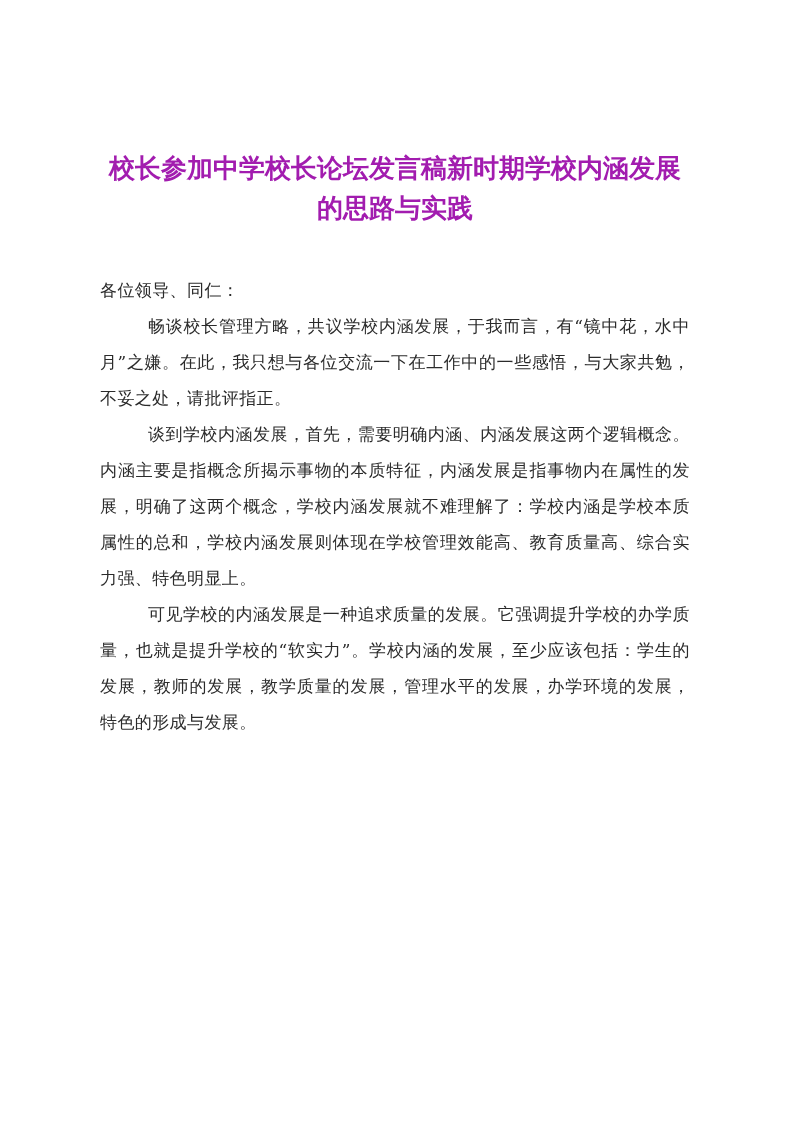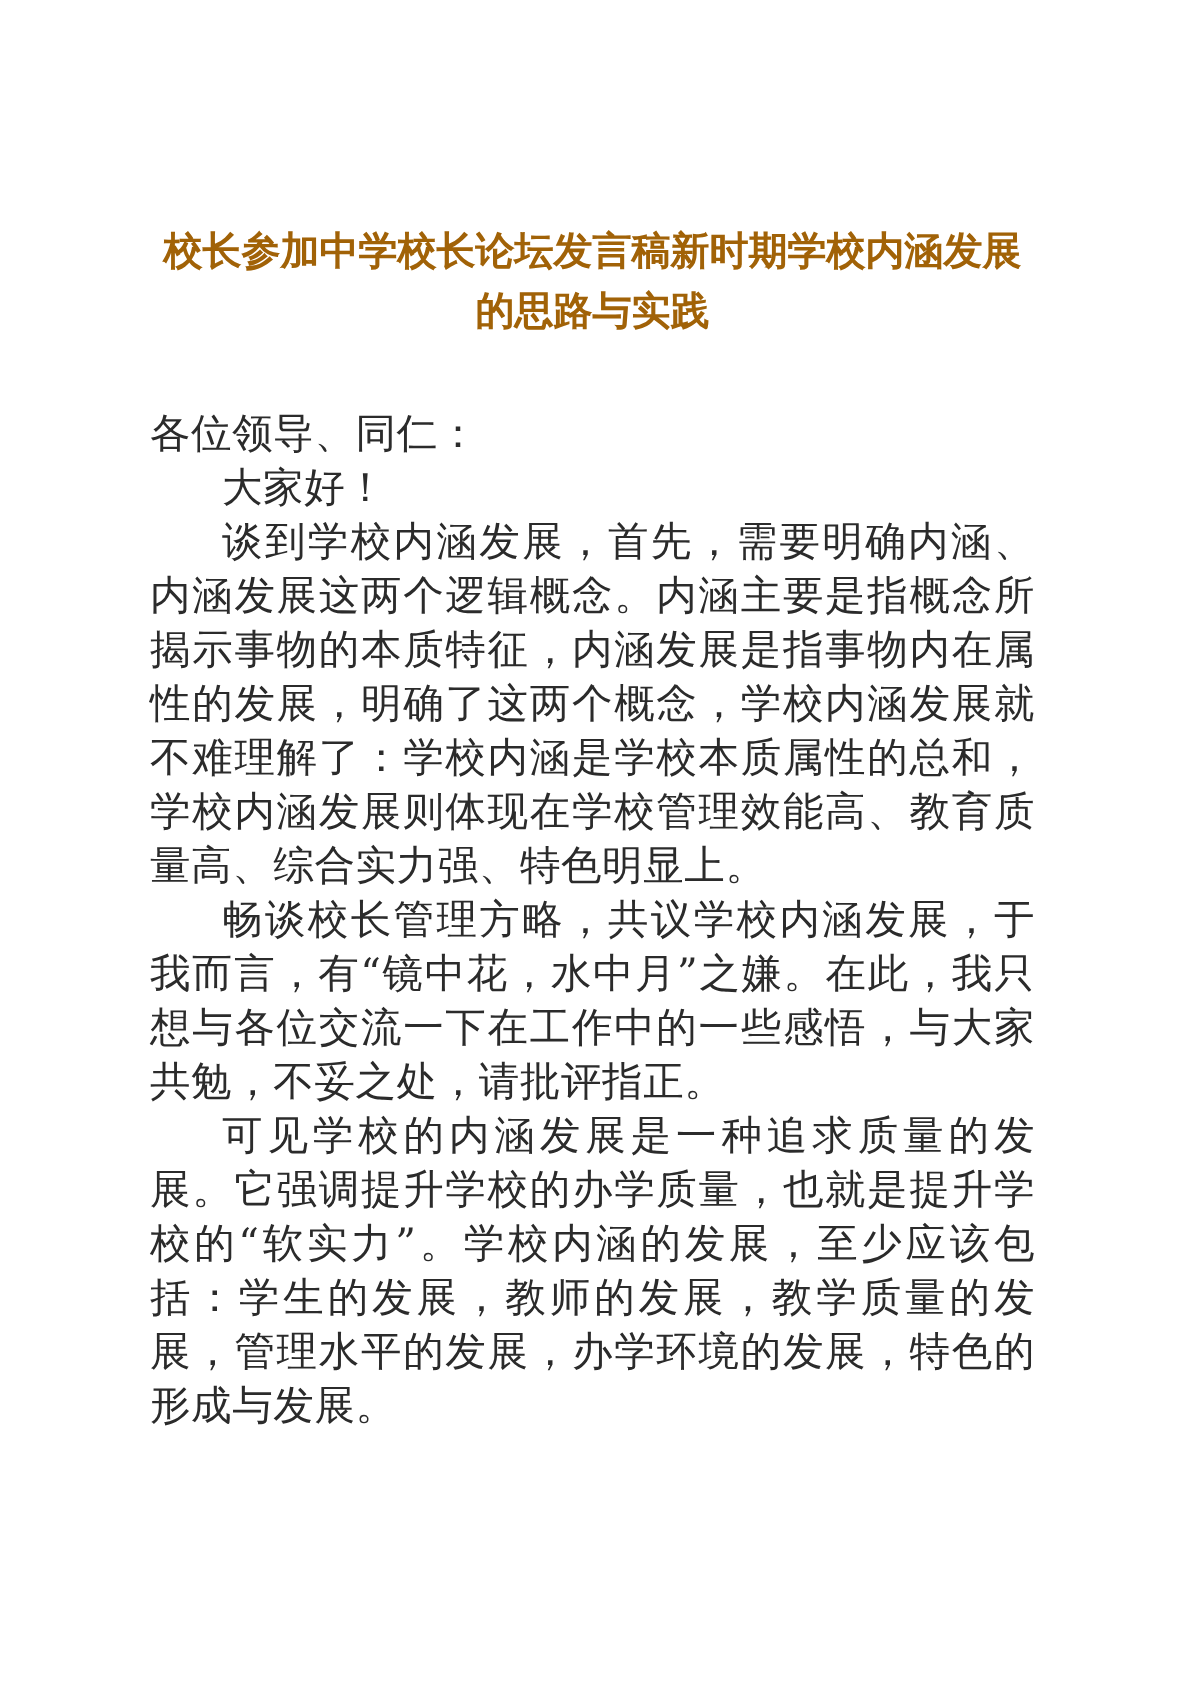--- a/index.html
+++ b/index.html
@@ -26,32 +26,32 @@
     left: 100px;
     top: 148px;
     width: 590px;
   }
   .doc-title {
     font-family: "DejaVu Sans", "Liberation Sans", sans-serif;
     font-weight: bold;
     font-size: 26px;
     line-height: 40px;
     text-align: center;
-    color: #a16207;
+    color: #a21caf;
     letter-spacing: 0px;
     margin: 0 0 0 0;
     padding: 0 0 0 0;
     word-break: break-all;
   }
   .title-spacer {
     height: 44px;
   }
   .body-block {
     font-family: "DejaVu Serif", "Liberation Serif", serif;
-    font-size: 27px;
+    font-size: 17px;
     line-height: 36px;
     color: #2b2b2b;
   }
   p.para {
     margin: 0;
     padding: 0;
     text-align: justify;
     text-justify: inter-character;
     text-align-last: left;
     word-break: break-all;
@@ -74,25 +74,24 @@
     <div class="doc-title">
       <span>校长参加中学校长论坛发言稿新时期学校内涵发展的思</span><span>路与实践</span>
     </div>
 
     <div class="title-spacer"></div>
 
     <div class="body-block">
 
       <p class="para indent-0">各位领导、同仁：</p>
 
-      <p class="para indent-2">大家好！</p>
+
+      <p class="para indent-2">畅谈校长管理方略，共议学校内涵发展，于我而言，有“镜中花，水中月”之嫌。在此，我只想与各位交流一下在工作中的一些感悟，与大家共勉，不妥之处，请批评指正。</p>
 
       <p class="para indent-2">谈到学校内涵发展，首先，需要明确内涵、内涵发展这两个逻辑概念。内涵主要是指概念所揭示事物的本质特征，内涵发展是指事物内在属性的发展，明确了这两个概念，学校内涵发展就不难理解了：学校内涵是学校本质属性的总和，学校内涵发展则体现在学校管理效能高、教育质量高、综合实力强、特色明显上。</p>
-
-      <p class="para indent-2">畅谈校长管理方略，共议学校内涵发展，于我而言，有“镜中花，水中月”之嫌。在此，我只想与各位交流一下在工作中的一些感悟，与大家共勉，不妥之处，请批评指正。</p>
 
       <p class="para indent-2">可见学校的内涵发展是一种追求质量的发展。它强调提升学校的办学质量，也就是提升学校的“软实力”。学校内涵的发展，至少应该包括：学生的发展，教师的发展，教学质量的发展，管理水平的发展，办学环境的发展，特色的形成与发展。</p>
 
 
 
     </div>
   </div>
 
 </div>
 

